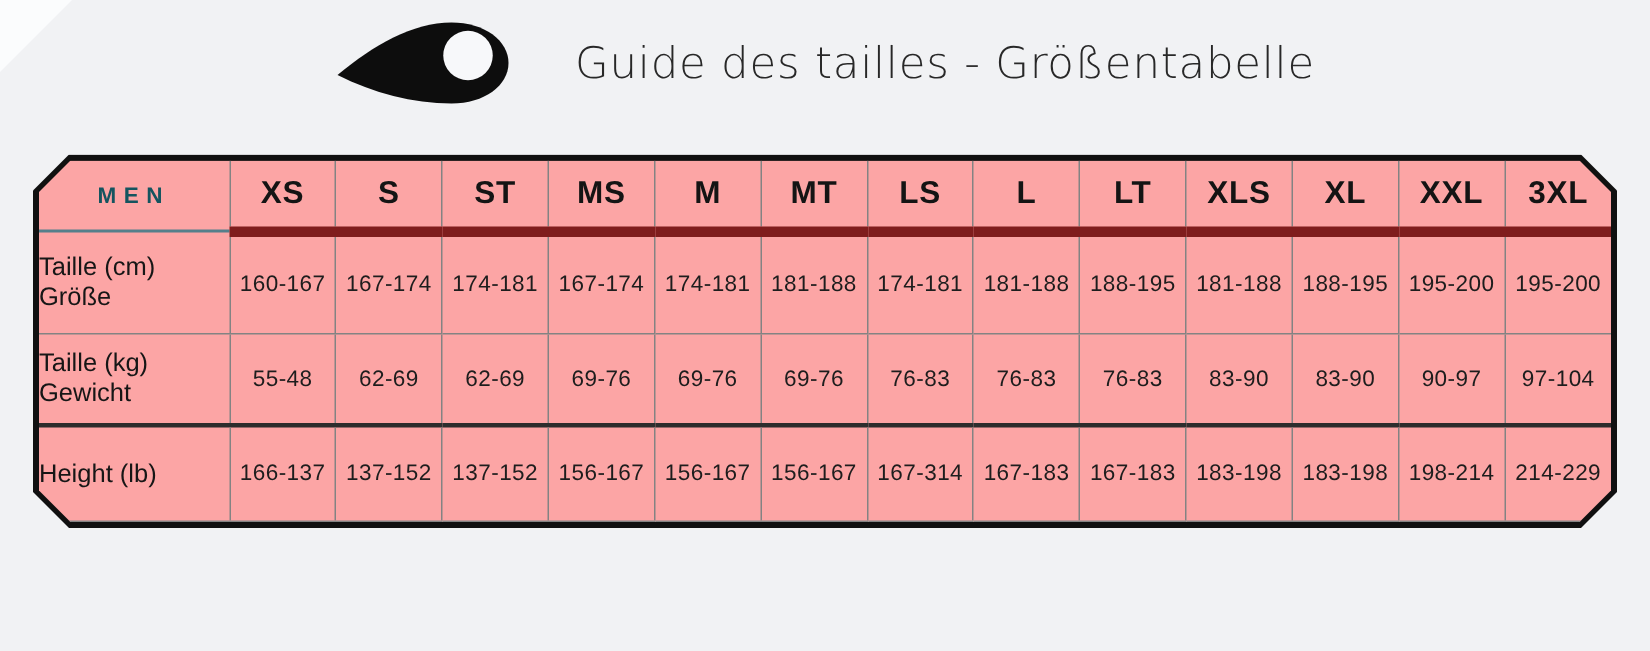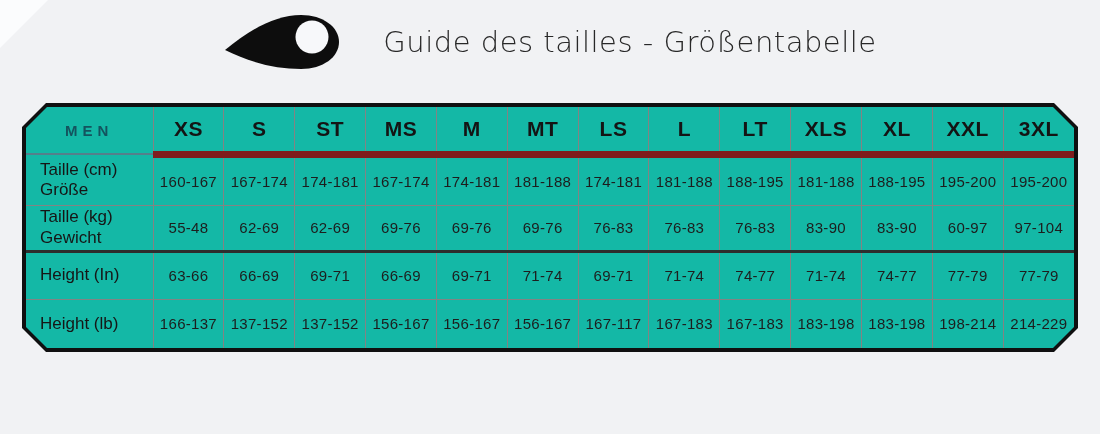--- a/index.html
+++ b/index.html
@@ -39,21 +39,21 @@
     width:1056px; height:249px;
     box-sizing:border-box;
     background:#101010;
     padding:4px;
     clip-path:polygon(24px 0, calc(100% - 24px) 0, 100% 24px,
                       100% calc(100% - 24px), calc(100% - 24px) 100%,
                       24px 100%, 0 calc(100% - 24px), 0 24px);
   }
   .frame-inner {
     width:100%; height:100%;
-    background:#14b8a6;
+    background:#fca5a5;
     box-sizing:border-box;
     clip-path:polygon(21px 0, calc(100% - 21px) 0, 100% 21px,
                       100% calc(100% - 21px), calc(100% - 21px) 100%,
                       21px 100%, 0 calc(100% - 21px), 0 21px);
   }
 
   
   table.size-table {
     width:100%; height:100%;
     border-collapse:collapse;
@@ -77,21 +77,21 @@
   tr > *:not(:first-child) { border-left:1px solid #838383; }
 
   tbody tr:nth-child(1) { height:51px; }
   tbody tr:nth-child(2) { height:46px; }
   tbody tr:nth-child(3) { height:48px; }
   tbody tr:nth-child(1) > * { border-bottom:1px solid #838383; }
   tbody tr:nth-child(2) > * { border-bottom:3px solid #2d2d2d; }
   tbody tr:nth-child(3) > * { border-bottom:1px solid #838383; }
 
   tbody th.rowlabel {
-    text-align:left; padding-left:14px;
+    text-align:left; 
     font-weight:normal; font-size:17px; line-height:1.18;
     color:#161616;
   }
   tbody td { font-size:15px; color:#1d1d1d; letter-spacing:0.3px;margin-top:28px; }
 </style>
 </head>
 <body>
 
 <div class="corner-cut"></div>
 
@@ -156,54 +156,35 @@
           <td>62-69</td>
           <td>62-69</td>
           <td>69-76</td>
           <td>69-76</td>
           <td>69-76</td>
           <td>76-83</td>
           <td>76-83</td>
           <td>76-83</td>
           <td>83-90</td>
           <td>83-90</td>
-          <td>60-97</td>
+          <td>90-97</td>
           <td>97-104</td>
-        </tr>
-        <tr>
-          <th class="rowlabel">
-            <div>Height (In)</div>
-            <div></div>
-          </th>
-          <td>63-66</td>
-          <td>66-69</td>
-          <td>69-71</td>
-          <td>66-69</td>
-          <td>69-71</td>
-          <td>71-74</td>
-          <td>69-71</td>
-          <td>71-74</td>
-          <td>74-77</td>
-          <td>71-74</td>
-          <td>74-77</td>
-          <td>77-79</td>
-          <td>77-79</td>
         </tr>
         <tr>
           <th class="rowlabel">
             <div>Height (lb)</div>
             <div></div>
           </th>
           <td>166-137</td>
           <td>137-152</td>
           <td>137-152</td>
           <td>156-167</td>
           <td>156-167</td>
           <td>156-167</td>
-          <td>167-117</td>
+          <td>167-314</td>
           <td>167-183</td>
           <td>167-183</td>
           <td>183-198</td>
           <td>183-198</td>
           <td>198-214</td>
           <td>214-229</td>
         </tr>
       </tbody>
     </table>
   </div>

